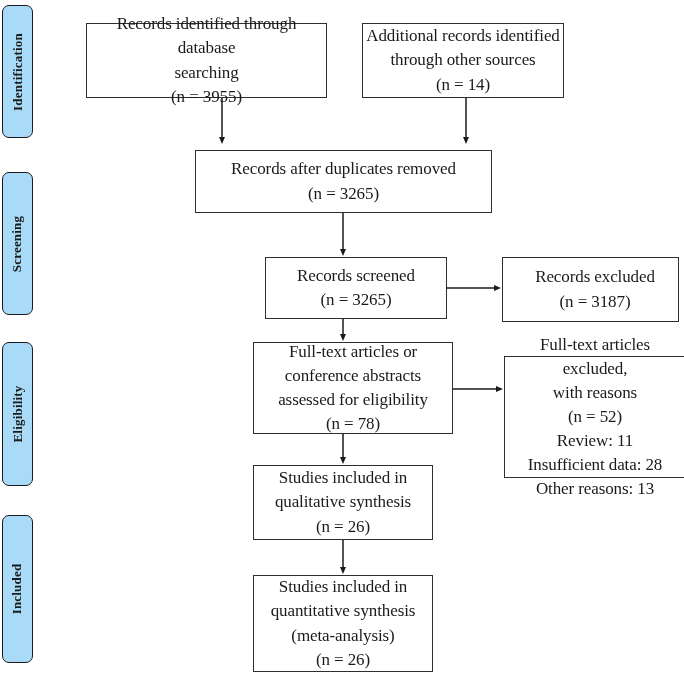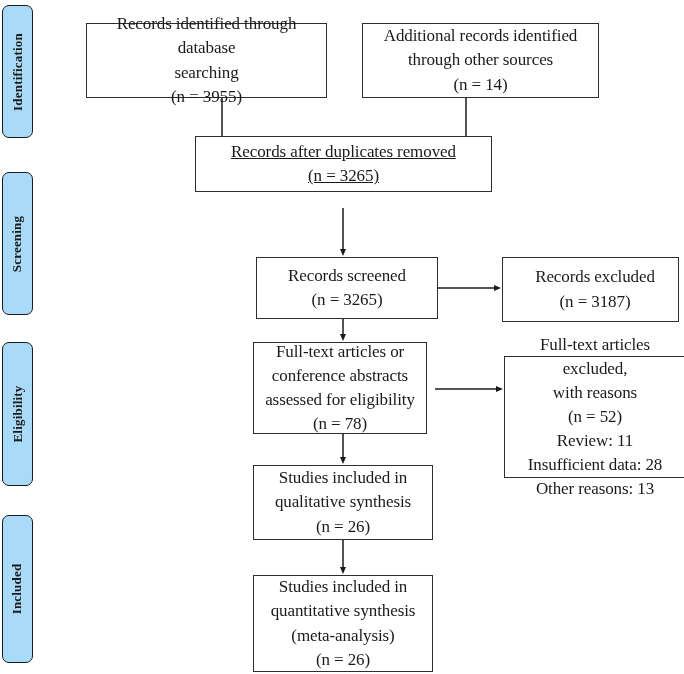--- a/index.html
+++ b/index.html
@@ -90,42 +90,42 @@
   <div class="stage" style="left:2px;top:515px;width:31px;height:148px;">
     <span class="stage-text">Included</span>
   </div>
 
   <div class="fbox" style="left:86px;top:23px;width:241px;height:75px;">
     <span class="box-text">Records identified through database
 searching
 (n = 3955)</span>
   </div>
 
-  <div class="fbox" style="left:362px;top:23px;width:237px;height:75px;">
+  <div class="fbox" style="left:362px;top:23px;width:202px;height:75px;">
     <span class="box-text">Additional records identified
 through other sources
 (n = 14)</span>
   </div>
 
-  <div class="fbox" style="left:195px;top:136px;width:297px;height:56px;text-decoration:underline;">
+  <div class="fbox" style="left:195px;top:150px;width:297px;height:63px;">
     <span class="box-text">Records after duplicates removed
 (n = 3265)</span>
   </div>
 
-  <div class="fbox" style="left:256px;top:257px;width:182px;height:62px;">
+  <div class="fbox" style="left:265px;top:257px;width:182px;height:62px;">
     <span class="box-text">Records screened
 (n = 3265)</span>
   </div>
 
   <div class="fbox" style="left:502px;top:257px;width:177px;height:65px;padding-left:9px;">
     <span class="box-text">Records excluded
 (n = 3187)</span>
   </div>
 
-  <div class="fbox" style="left:253px;top:342px;width:174px;height:92px;">
+  <div class="fbox" style="left:253px;top:342px;width:200px;height:92px;">
     <span class="box-text">Full-text articles or
 conference abstracts
 assessed for eligibility
 (n = 78)</span>
   </div>
 
   <div class="fbox" style="left:504px;top:356px;width:182px;height:122px;">
     <span class="box-text">Full-text articles excluded,
 with reasons
 (n = 52)

